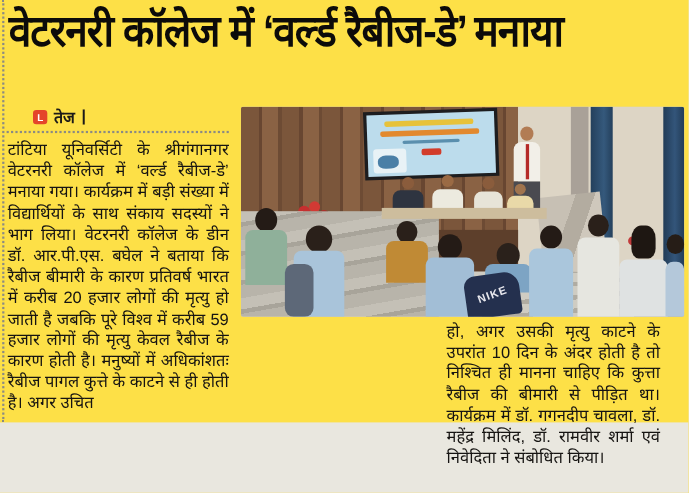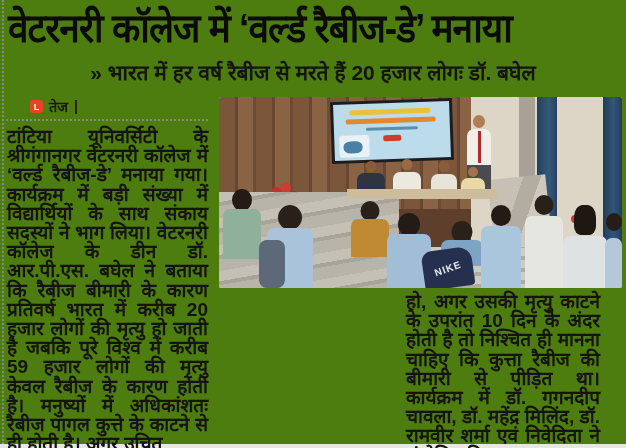--- a/index.html
+++ b/index.html
@@ -1,33 +1,33 @@
 <!DOCTYPE html>
 <html><head>
 <meta charset="utf-8">
 <style>
   html,body{margin:0;padding:0;}
   body{width:626px;height:448px;overflow:hidden;background:#e9e7df;
        font-family:"Liberation Sans","DejaVu Sans",sans-serif;}
-  .page{position:relative;width:626px;height:444px;background:#4d7c0f;
+  .page{position:relative;width:626px;height:384px;background:#fde047;
         color:#141311;box-sizing:border-box;}
   .left-dotted-edge{position:absolute;left:2px;top:0;bottom:0;width:0;
         border-left:2px dotted #8a8a84;}
   .headline{position:absolute;left:8px;top:2px;width:612px;height:52px;
         font-size:37px;font-weight:900;letter-spacing:-1px;line-height:50px;
         white-space:nowrap;color:#0c0b0a;transform:scaleY(1.08);transform-origin:top;}
   .subheadline{position:absolute;left:0;top:58px;width:626px;text-align:center;
         font-size:21px;font-weight:800;color:#161412;}
   .byline-row{position:absolute;left:30px;top:96px;width:178px;display:flex;
         align-items:center;gap:6px;font-size:14.5px;font-weight:700;color:#1c1a18;}
   .brand-icon{width:13px;height:13px;background:#e4452a;border-radius:3px;
         color:#fff;font-size:9px;font-weight:900;display:flex;align-items:flex-end;
         justify-content:center;line-height:11px;}
   .byline-rule{position:absolute;left:6px;top:119px;width:202px;border-top:2px dotted #8a8a84;}
-  .col{position:absolute;font-size:19px;line-height:19.2px;font-weight:700;
+  .col{position:absolute;font-size:15px;line-height:19.2px;font-weight:400;
         text-align:justify;color:#161412;}
   .col1{left:7px;top:127px;width:201px;height:321px;}
   .col2{left:219px;top:292px;width:199px;height:156px;}
   .col3{left:406px;top:292px;width:194px;height:156px;}
   
   .photo{position:absolute;left:219px;top:97px;width:403px;height:191px;
         background:#d8d1c2;overflow:hidden;border-radius:2px;}
   .wood-wall{position:absolute;left:0;top:0;width:252px;height:132px;
         background:repeating-linear-gradient(90deg,#7b563b 0 16px,#684631 16px 19px,#8a6244 19px 34px,#6d4b34 34px 37px);}
   .wood-lower{position:absolute;left:0;top:112px;width:252px;height:38px;background:#5d3f2b;}
@@ -63,21 +63,20 @@
   .nike-pack span{color:#e8e8ee;font-size:10px;font-weight:900;letter-spacing:1px;transform:rotate(-12deg);}
   .scrunchie{position:absolute;left:352px;top:118px;width:8px;height:8px;border-radius:50%;background:#c23a3a;}
 </style>
 </head>
 <body>
 
 <div class="page">
   <div class="left-dotted-edge"></div>
 
   <div class="headline">वेटरनरी कॉलेज में ‘वर्ल्ड रैबीज-डे’ मनाया</div>
-  <div class="subheadline">» भारत में हर वर्ष रैबीज से मरते हैं 20 हजार लोगः डॉ. बघेल</div>
 
   <div class="byline-row">
     <span class="brand-icon">L</span>
     <span>तेज</span>
     <span>|</span>
   </div>
   <div class="byline-rule"></div>
 
   <div class="col col1">टांटिया यूनिवर्सिटी के श्रीगंगानगर वेटरनरी कॉलेज में ‘वर्ल्ड रैबीज-डे’ मनाया गया। कार्यक्रम में बड़ी संख्या में विद्यार्थियों के साथ संकाय सदस्यों ने भाग लिया। वेटरनरी कॉलेज के डीन डॉ. आर.पी.एस. बघेल ने बताया कि रैबीज बीमारी के कारण प्रतिवर्ष भारत में करीब 20 हजार लोगों की मृत्यु हो जाती है जबकि पूरे विश्व में करीब 59 हजार लोगों की मृत्यु केवल रैबीज के कारण होती है। मनुष्यों में अधिकांशतः रैबीज पागल कुत्ते के काटने से ही होती है। अगर उचित</div>
 

